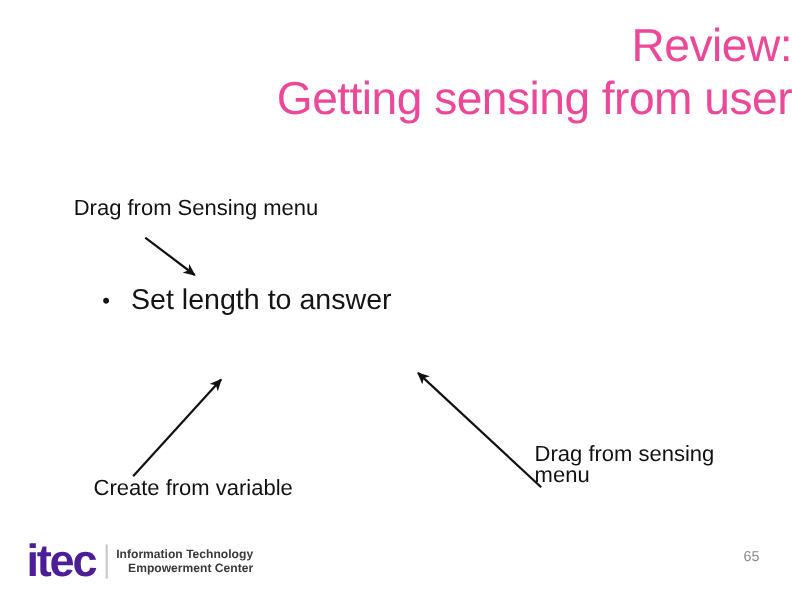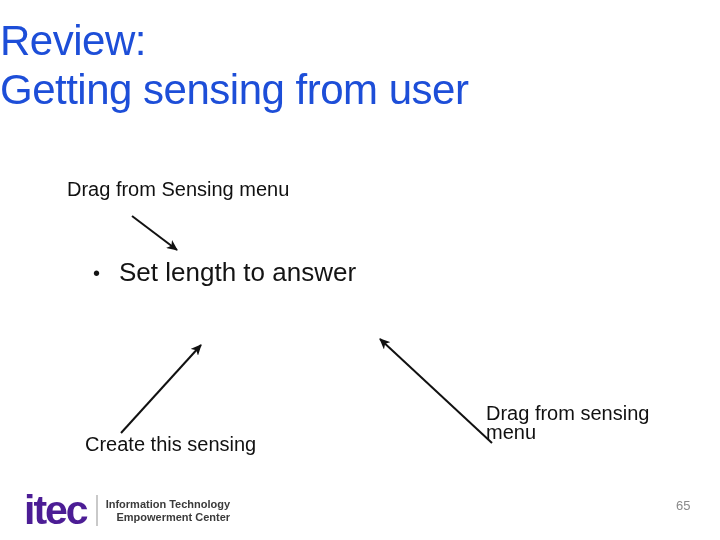--- a/index.html
+++ b/index.html
@@ -16,25 +16,25 @@
     font-family: "Liberation Sans", sans-serif;
     color: #151515;
   }
 
   
   .title {
     position: absolute;
     top: 16px;
     left: 0;
     width: 720px;
-    text-align: left;
+    text-align: right;
     font-size: 42px;
     line-height: 49px;
     font-weight: 400;
-    color: #1d4ed8;
+    color: #ec4899;
     letter-spacing: -0.5px;
   }
 
   
   .note {
     position: absolute;
     font-size: 20px;
     line-height: 19px;
     color: #111111;
   }
@@ -117,21 +117,21 @@
   </div>
 
   <div class="note note-top">Drag from Sensing menu</div>
 
   <div class="bullets">
     <div class="bullet-row">
       <span class="bullet-dot">•</span><span>Set length to answer</span>
     </div>
   </div>
 
-  <div class="note note-left">Create this sensing</div>
+  <div class="note note-left">Create from variable</div>
 
   <div class="note note-right">
     <div>Drag from sensing</div>
     <div>menu</div>
   </div>
 
   <svg class="arrows" width="720" height="540" viewBox="0 0 720 540">
     <defs>
       <marker id="ah" markerUnits="userSpaceOnUse" markerWidth="12" markerHeight="10" refX="10" refY="5" orient="auto">
         <path d="M0,0 L11,5 L0,10 L3,5 z" fill="#111111"></path>

